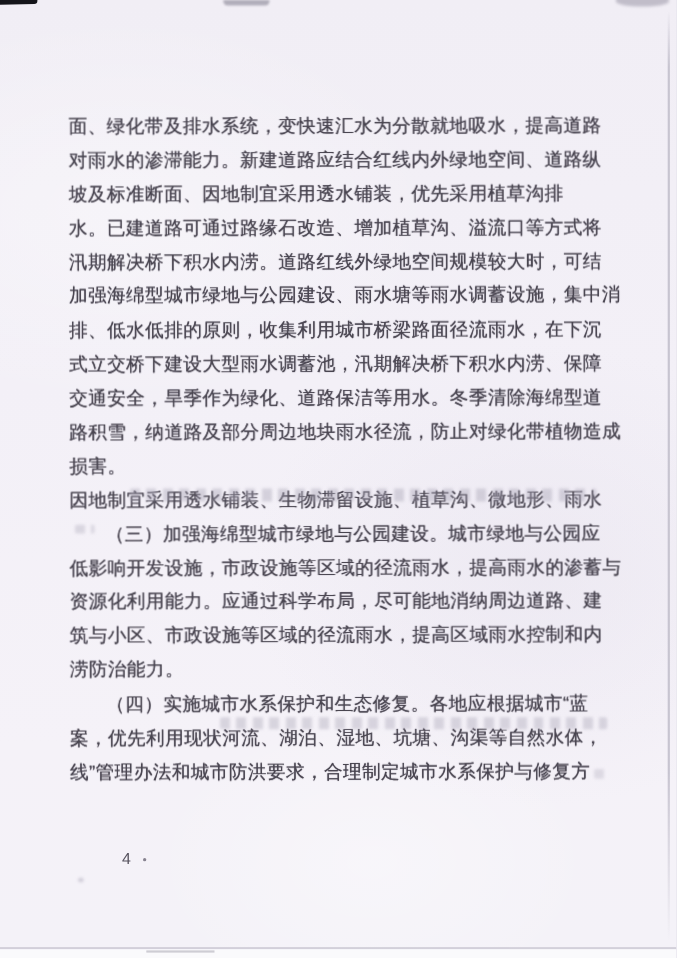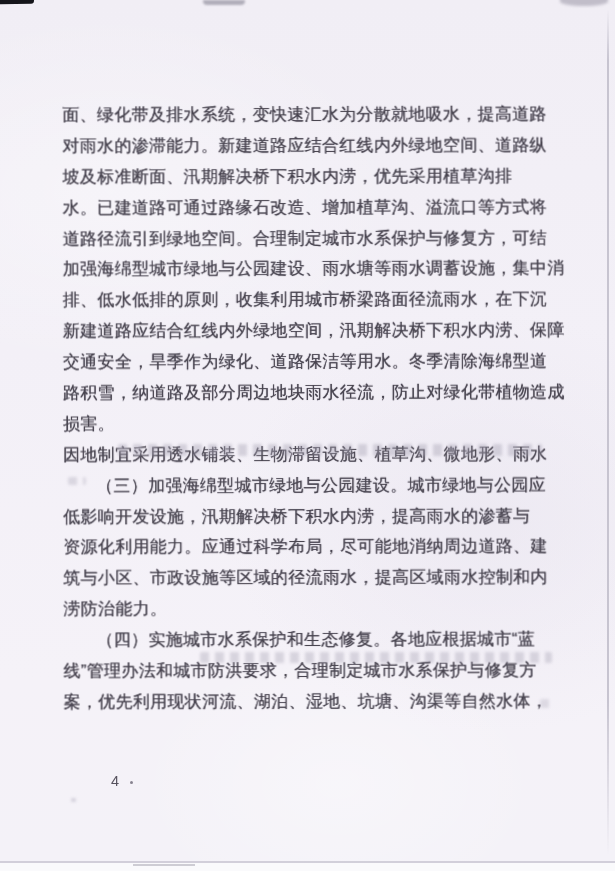--- a/index.html
+++ b/index.html
@@ -83,38 +83,38 @@
   }
 </style>
 </head>
 <body>
 
 <div class="page">
 
   <div class="textblock" id="lines">
       <div class="line">面、绿化带及排水系统，变快速汇水为分散就地吸水，提高道路</div>
       <div class="line">对雨水的渗滞能力。新建道路应结合红线内外绿地空间、道路纵</div>
-      <div class="line">坡及标准断面、汛期解决桥下积水内涝，优先采用植草沟排</div>
+      <div class="line">坡及标准断面、因地制宜采用透水铺装，优先采用植草沟排</div>
       <div class="line">水。已建道路可通过路缘石改造、增加植草沟、溢流口等方式将</div>
-      <div class="line">道路径流引到绿地空间。合理制定城市水系保护与修复方，可结</div>
+      <div class="line">汛期解决桥下积水内涝。道路红线外绿地空间规模较大时，可结</div>
       <div class="line">加强海绵型城市绿地与公园建设、雨水塘等雨水调蓄设施，集中消</div>
       <div class="line">排、低水低排的原则，收集利用城市桥梁路面径流雨水，在下沉</div>
-      <div class="line">新建道路应结合红线内外绿地空间，汛期解决桥下积水内涝、保障</div>
+      <div class="line">式立交桥下建设大型雨水调蓄池，汛期解决桥下积水内涝、保障</div>
       <div class="line">交通安全，旱季作为绿化、道路保洁等用水。冬季清除海绵型道</div>
       <div class="line">路积雪，纳道路及部分周边地块雨水径流，防止对绿化带植物造成</div>
       <div class="line">损害。</div>
       <div class="line">因地制宜采用透水铺装、生物滞留设施、植草沟、微地形、雨水</div>
       <div class="line indent">（三）加强海绵型城市绿地与公园建设。城市绿地与公园应</div>
-      <div class="line">低影响开发设施，汛期解决桥下积水内涝，提高雨水的渗蓄与</div>
+      <div class="line">低影响开发设施，市政设施等区域的径流雨水，提高雨水的渗蓄与</div>
       <div class="line">资源化利用能力。应通过科学布局，尽可能地消纳周边道路、建</div>
       <div class="line">筑与小区、市政设施等区域的径流雨水，提高区域雨水控制和内</div>
       <div class="line">涝防治能力。</div>
       <div class="line indent">（四）实施城市水系保护和生态修复。各地应根据城市“蓝</div>
+      <div class="line">案，优先利用现状河流、湖泊、湿地、坑塘、沟渠等自然水体，</div>
       <div class="line">线”管理办法和城市防洪要求，合理制定城市水系保护与修复方</div>
-      <div class="line">案，优先利用现状河流、湖泊、湿地、坑塘、沟渠等自然水体，</div>
     </div>
 
   <div class="page-number">
     <span>4</span><span class="dot"></span>
   </div>
 
   <div class="ghost ghost-1"></div>
   <div class="ghost ghost-2"></div>
   <div class="ghost ghost-3"></div>
   <div class="ghost ghost-4"></div>

